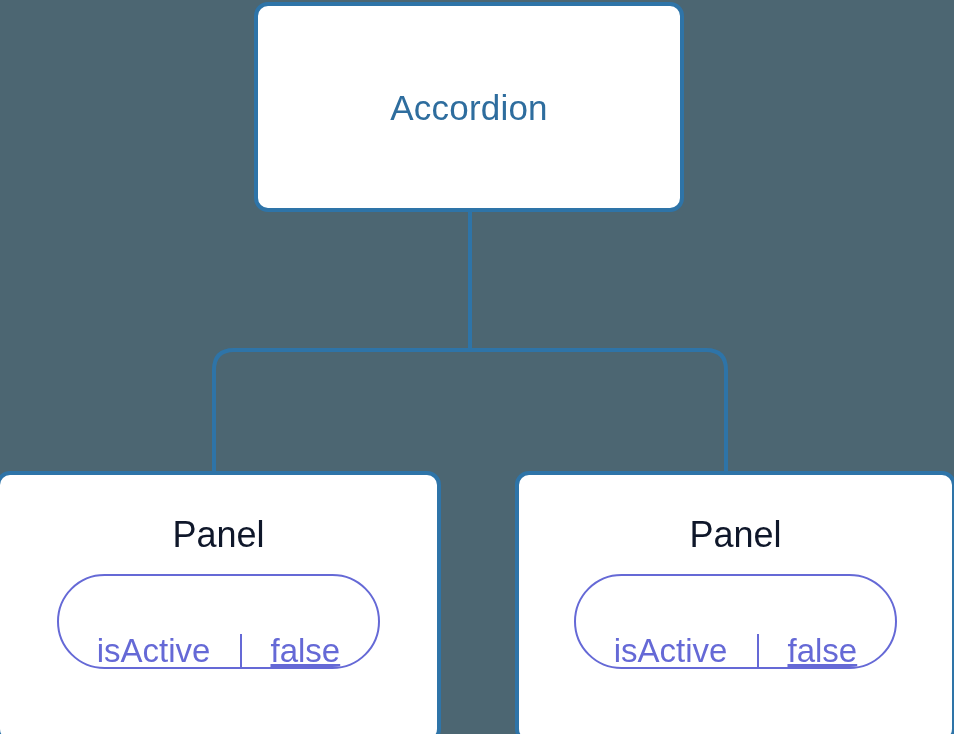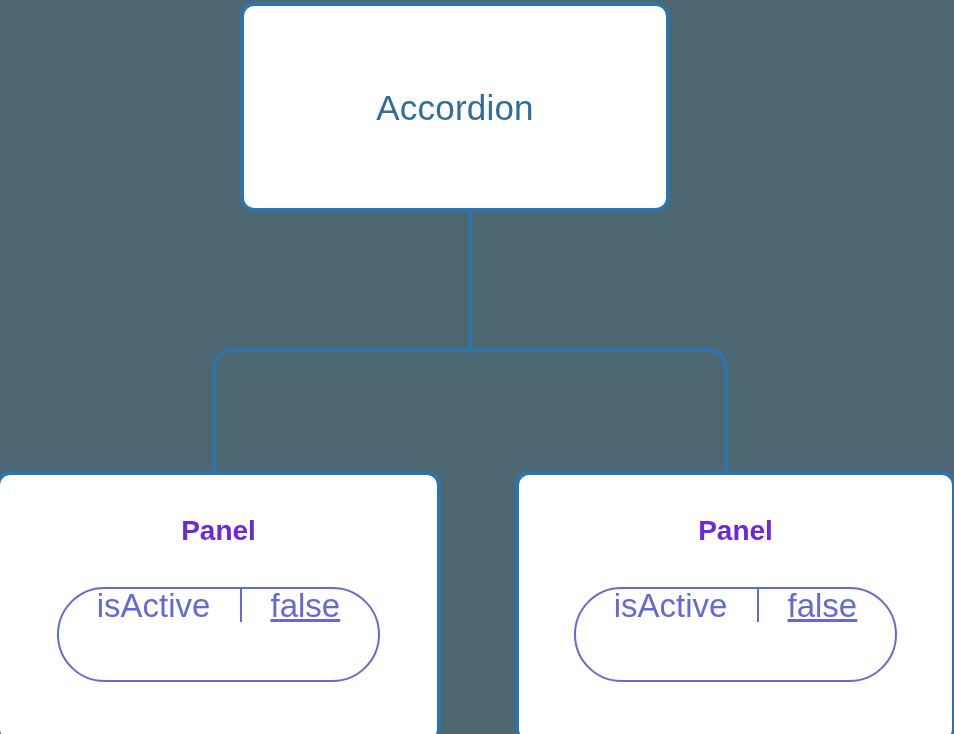--- a/index.html
+++ b/index.html
@@ -29,21 +29,21 @@
   
   .node {
     position: absolute;
     background: #ffffff;
     border: 4px solid #2e74a8;
     border-radius: 14px;
     box-sizing: border-box;
   }
 
   .node-root {
-    left: 240px;
+    left: 254px;
     top: 2px;
     width: 430px;
     height: 210px;
     display: flex;
     align-items: center;
     justify-content: center;
   }
 
   .node-title {
     color: #2e6d9e;
@@ -68,32 +68,32 @@
     left: -4px;              
     width: 445px;
   }
 
   .node-panel-right {
     left: 515px;
     width: 441px;
   }
 
   .panel-title {
-    color: #6d28d9;
-    font-size: 28px;
-    font-weight: 700;
+    color: #0f172a;
+    font-size: 36px;
+    font-weight: 400;
     line-height: 1;
     white-space: nowrap;
   }
 
   
   .prop-pill {
-    margin-top: 42px;
+    margin-top: 21px;
     display: flex;
-    align-items: flex-start;
+    align-items: flex-end;
     height: 95px;
     border: 2px solid #6569d6;
     border-radius: 48px;
     background: #ffffff;
     box-sizing: border-box;
     overflow: hidden;
   }
 
   .prop-key,
   .prop-value {

